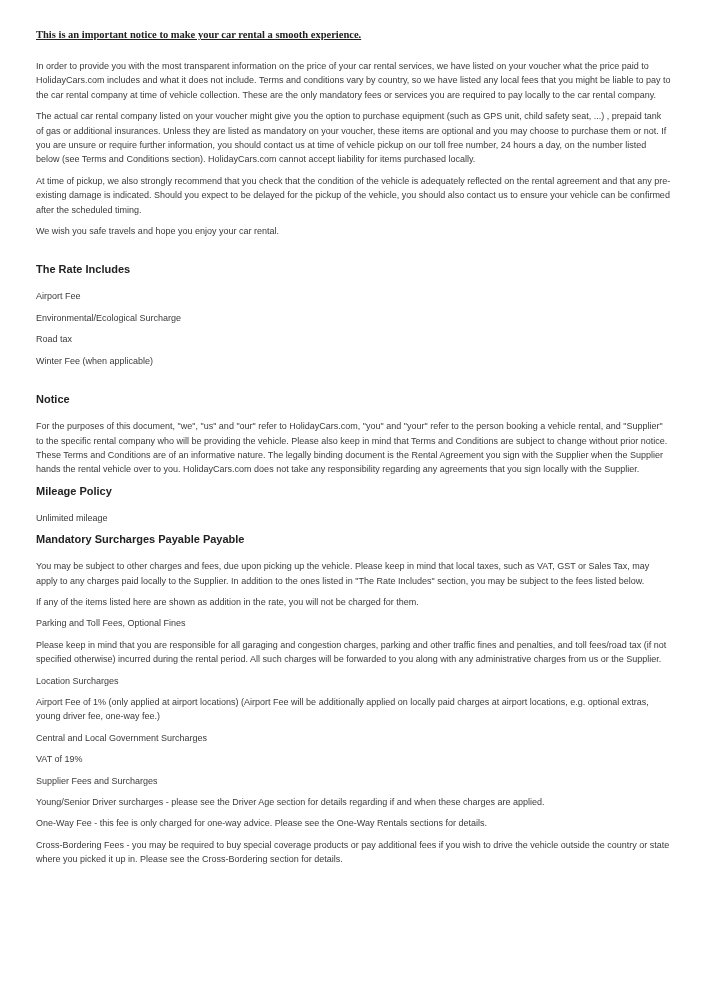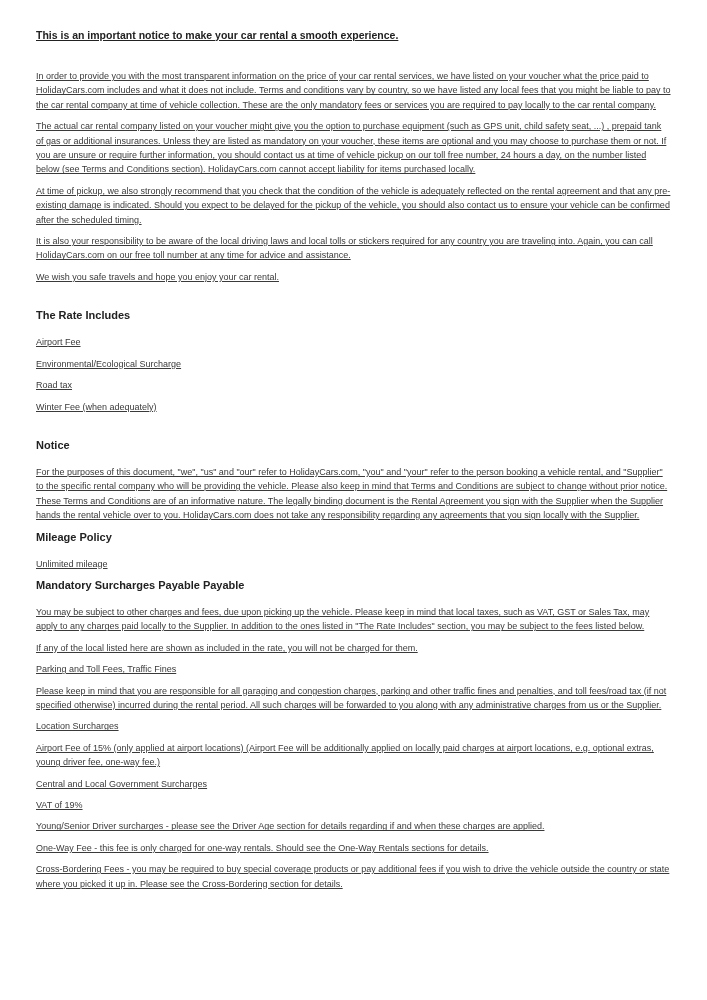--- a/index.html
+++ b/index.html
@@ -19,26 +19,26 @@
     padding: 28px 36px 20px 36px;
     color: #3a3a3a;
     font-size: 9px;
     line-height: 14.4px;
   }
   .doc-title {
     font-size: 10.5px;
     font-weight: bold;
     color: #222222;
     text-decoration: underline;
-    margin: 0 0 27px 0;
+    margin: 0 0 17px 0;
     line-height: 14px;
+    font-family: Liberation Serif, serif;
   }
   .doc p {
     margin: 7px 0;
-    text-decoration: underline;
   }
   h2.section-heading {
     font-size: 11px;
     font-weight: bold;
     color: #222222;
     line-height: 14px;
     margin: 24px 0 13px 0;
   }
   h2.sub-gap {
     margin-top: 6px;
@@ -47,41 +47,41 @@
 </head>
 <body>
 
 <div class="doc">
 
   <h1 class="doc-title">This is an important notice to make your car rental a smooth experience.</h1>
 
   <p>In order to provide you with the most transparent information on the price of your car rental services, we have listed on your voucher what the price paid to HolidayCars.com includes and what it does not include. Terms and conditions vary by country, so we have listed any local fees that you might be liable to pay to the car rental company at time of vehicle collection. These are the only mandatory fees or services you are required to pay locally to the car rental company.</p>
   <p>The actual car rental company listed on your voucher might give you the option to purchase equipment (such as GPS unit, child safety seat, ...) , prepaid tank of gas or additional insurances. Unless they are listed as mandatory on your voucher, these items are optional and you may choose to purchase them or not. If you are unsure or require further information, you should contact us at time of vehicle pickup on our toll free number, 24 hours a day, on the number listed below (see Terms and Conditions section). HolidayCars.com cannot accept liability for items purchased locally.</p>
   <p>At time of pickup, we also strongly recommend that you check that the condition of the vehicle is adequately reflected on the rental agreement and that any pre-existing damage is indicated. Should you expect to be delayed for the pickup of the vehicle, you should also contact us to ensure your vehicle can be confirmed after the scheduled timing.</p>
-  <p>It is also your responsibility to be aware of the local driving laws and local tolls or stickers required for any country you are traveling into. Again, you can call HolidayCars.com on our free toll number at any time for advice and assistance.</p>
   <p>We wish you safe travels and hope you enjoy your car rental.</p>
 
   <h2 class="section-heading">The Rate Includes</h2>
   <p>Airport Fee</p>
   <p>Environmental/Ecological Surcharge</p>
   <p>Road tax</p>
-  <p>Winter Fee (when adequately)</p>
+  <p>Winter Fee (when applicable)</p>
 
   <h2 class="section-heading">Notice</h2>
   <p>For the purposes of this document, "we", "us" and "our" refer to HolidayCars.com, "you" and "your" refer to the person booking a vehicle rental, and "Supplier" to the specific rental company who will be providing the vehicle. Please also keep in mind that Terms and Conditions are subject to change without prior notice. These Terms and Conditions are of an informative nature. The legally binding document is the Rental Agreement you sign with the Supplier when the Supplier hands the rental vehicle over to you. HolidayCars.com does not take any responsibility regarding any agreements that you sign locally with the Supplier.</p>
 
   <h2 class="section-heading sub-gap">Mileage Policy</h2>
   <p>Unlimited mileage</p>
 
   <h2 class="section-heading sub-gap">Mandatory Surcharges Payable Payable</h2>
   <p>You may be subject to other charges and fees, due upon picking up the vehicle. Please keep in mind that local taxes, such as VAT, GST or Sales Tax, may apply to any charges paid locally to the Supplier. In addition to the ones listed in "The Rate Includes" section, you may be subject to the fees listed below.</p>
-  <p>If any of the local listed here are shown as included in the rate, you will not be charged for them.</p>
-  <p>Parking and Toll Fees, Traffic Fines</p>
+  <p>If any of the items listed here are shown as addition in the rate, you will not be charged for them.</p>
+  <p>Parking and Toll Fees, Optional Fines</p>
   <p>Please keep in mind that you are responsible for all garaging and congestion charges, parking and other traffic fines and penalties, and toll fees/road tax (if not specified otherwise) incurred during the rental period. All such charges will be forwarded to you along with any administrative charges from us or the Supplier.</p>
   <p>Location Surcharges</p>
-  <p>Airport Fee of 15% (only applied at airport locations) (Airport Fee will be additionally applied on locally paid charges at airport locations, e.g. optional extras, young driver fee, one-way fee.)</p>
+  <p>Airport Fee of 1% (only applied at airport locations) (Airport Fee will be additionally applied on locally paid charges at airport locations, e.g. optional extras, young driver fee, one-way fee.)</p>
   <p>Central and Local Government Surcharges</p>
   <p>VAT of 19%</p>
+  <p>Supplier Fees and Surcharges</p>
   <p>Young/Senior Driver surcharges - please see the Driver Age section for details regarding if and when these charges are applied.</p>
-  <p>One-Way Fee - this fee is only charged for one-way rentals. Should see the One-Way Rentals sections for details.</p>
+  <p>One-Way Fee - this fee is only charged for one-way advice. Please see the One-Way Rentals sections for details.</p>
   <p>Cross-Bordering Fees - you may be required to buy special coverage products or pay additional fees if you wish to drive the vehicle outside the country or state where you picked it up in. Please see the Cross-Bordering section for details.</p>
 
 </div>
 
 </body></html>

